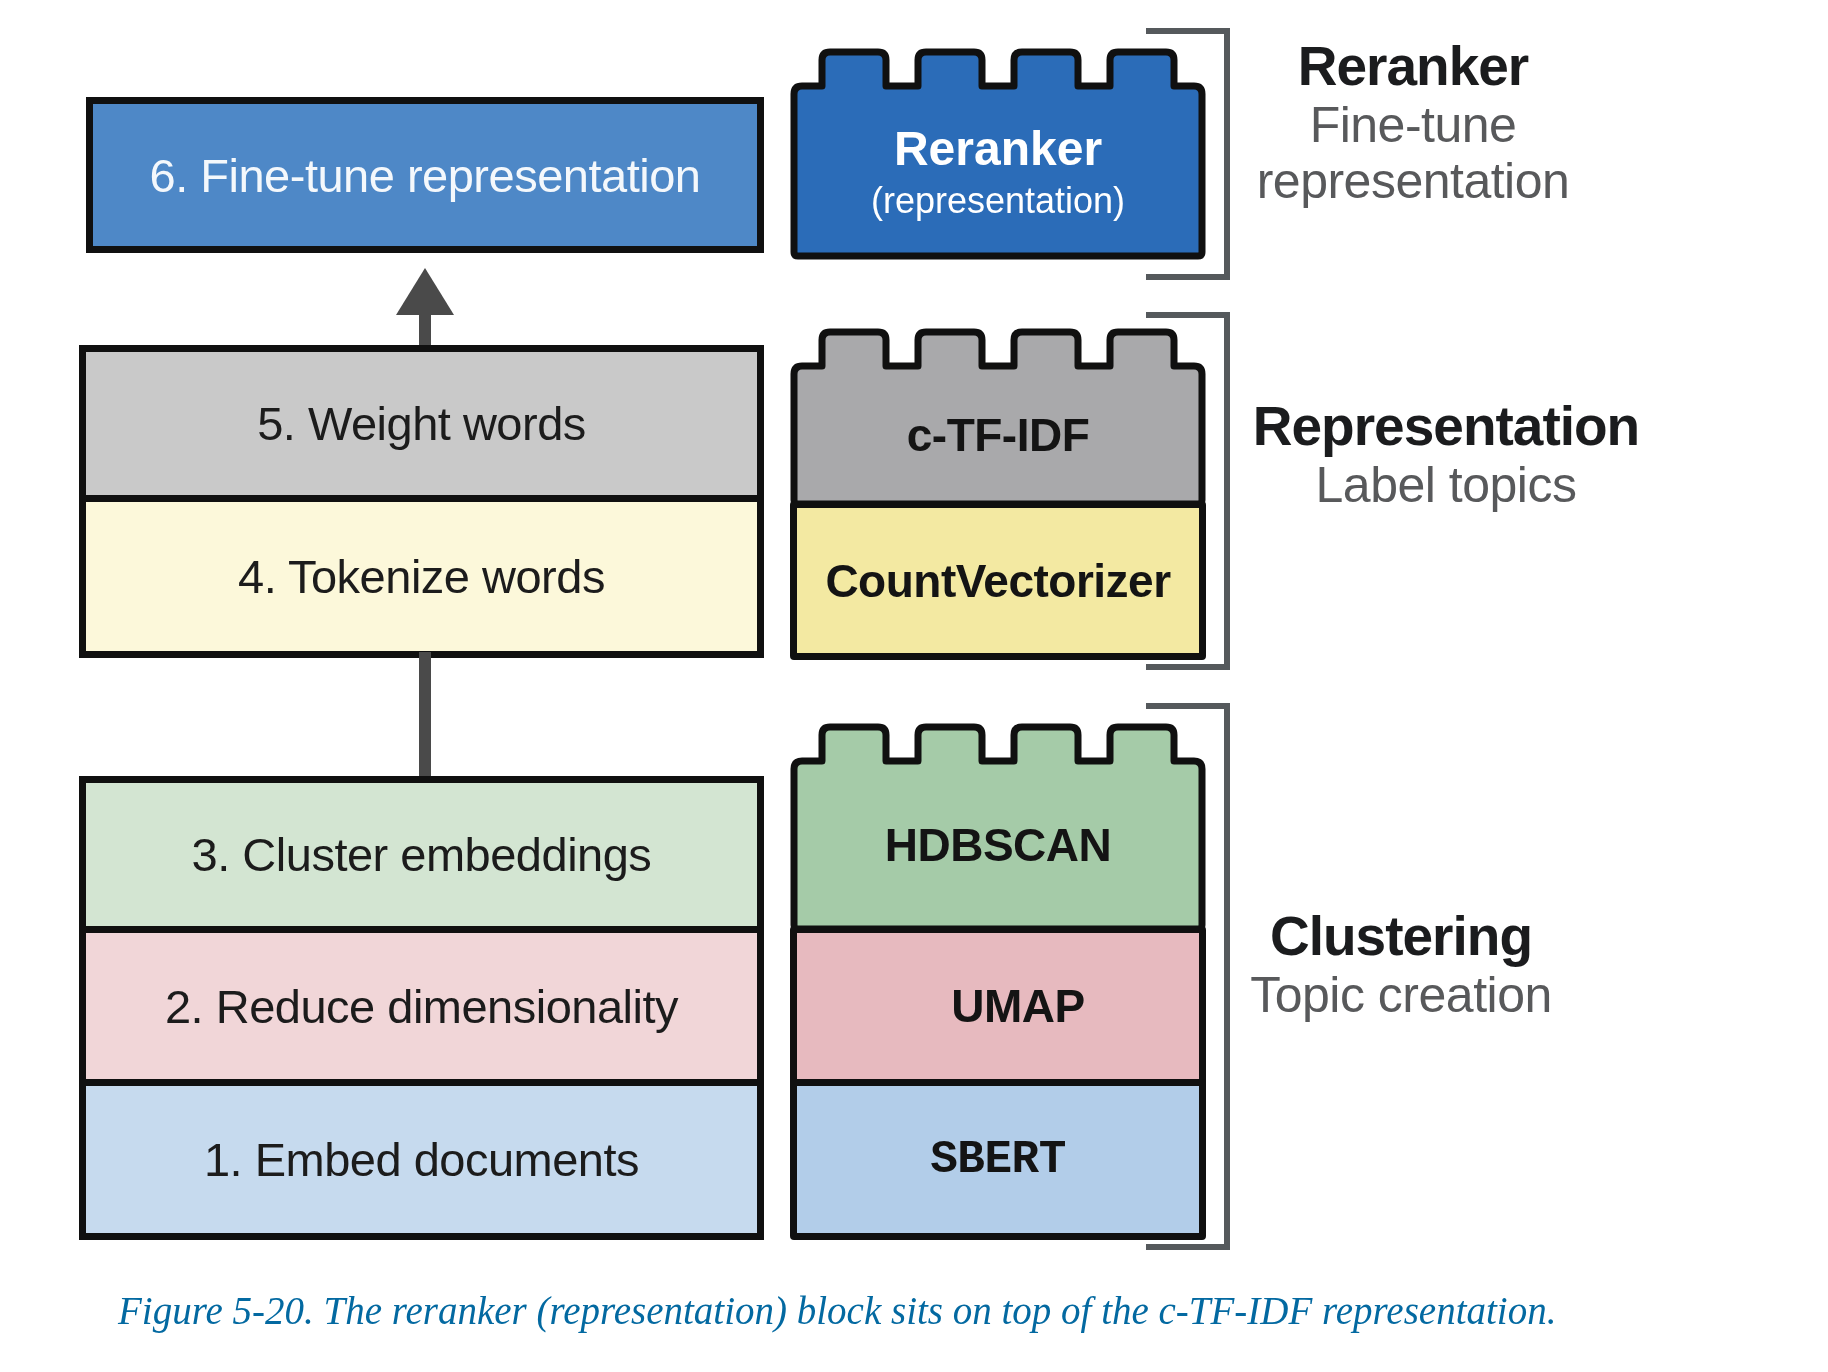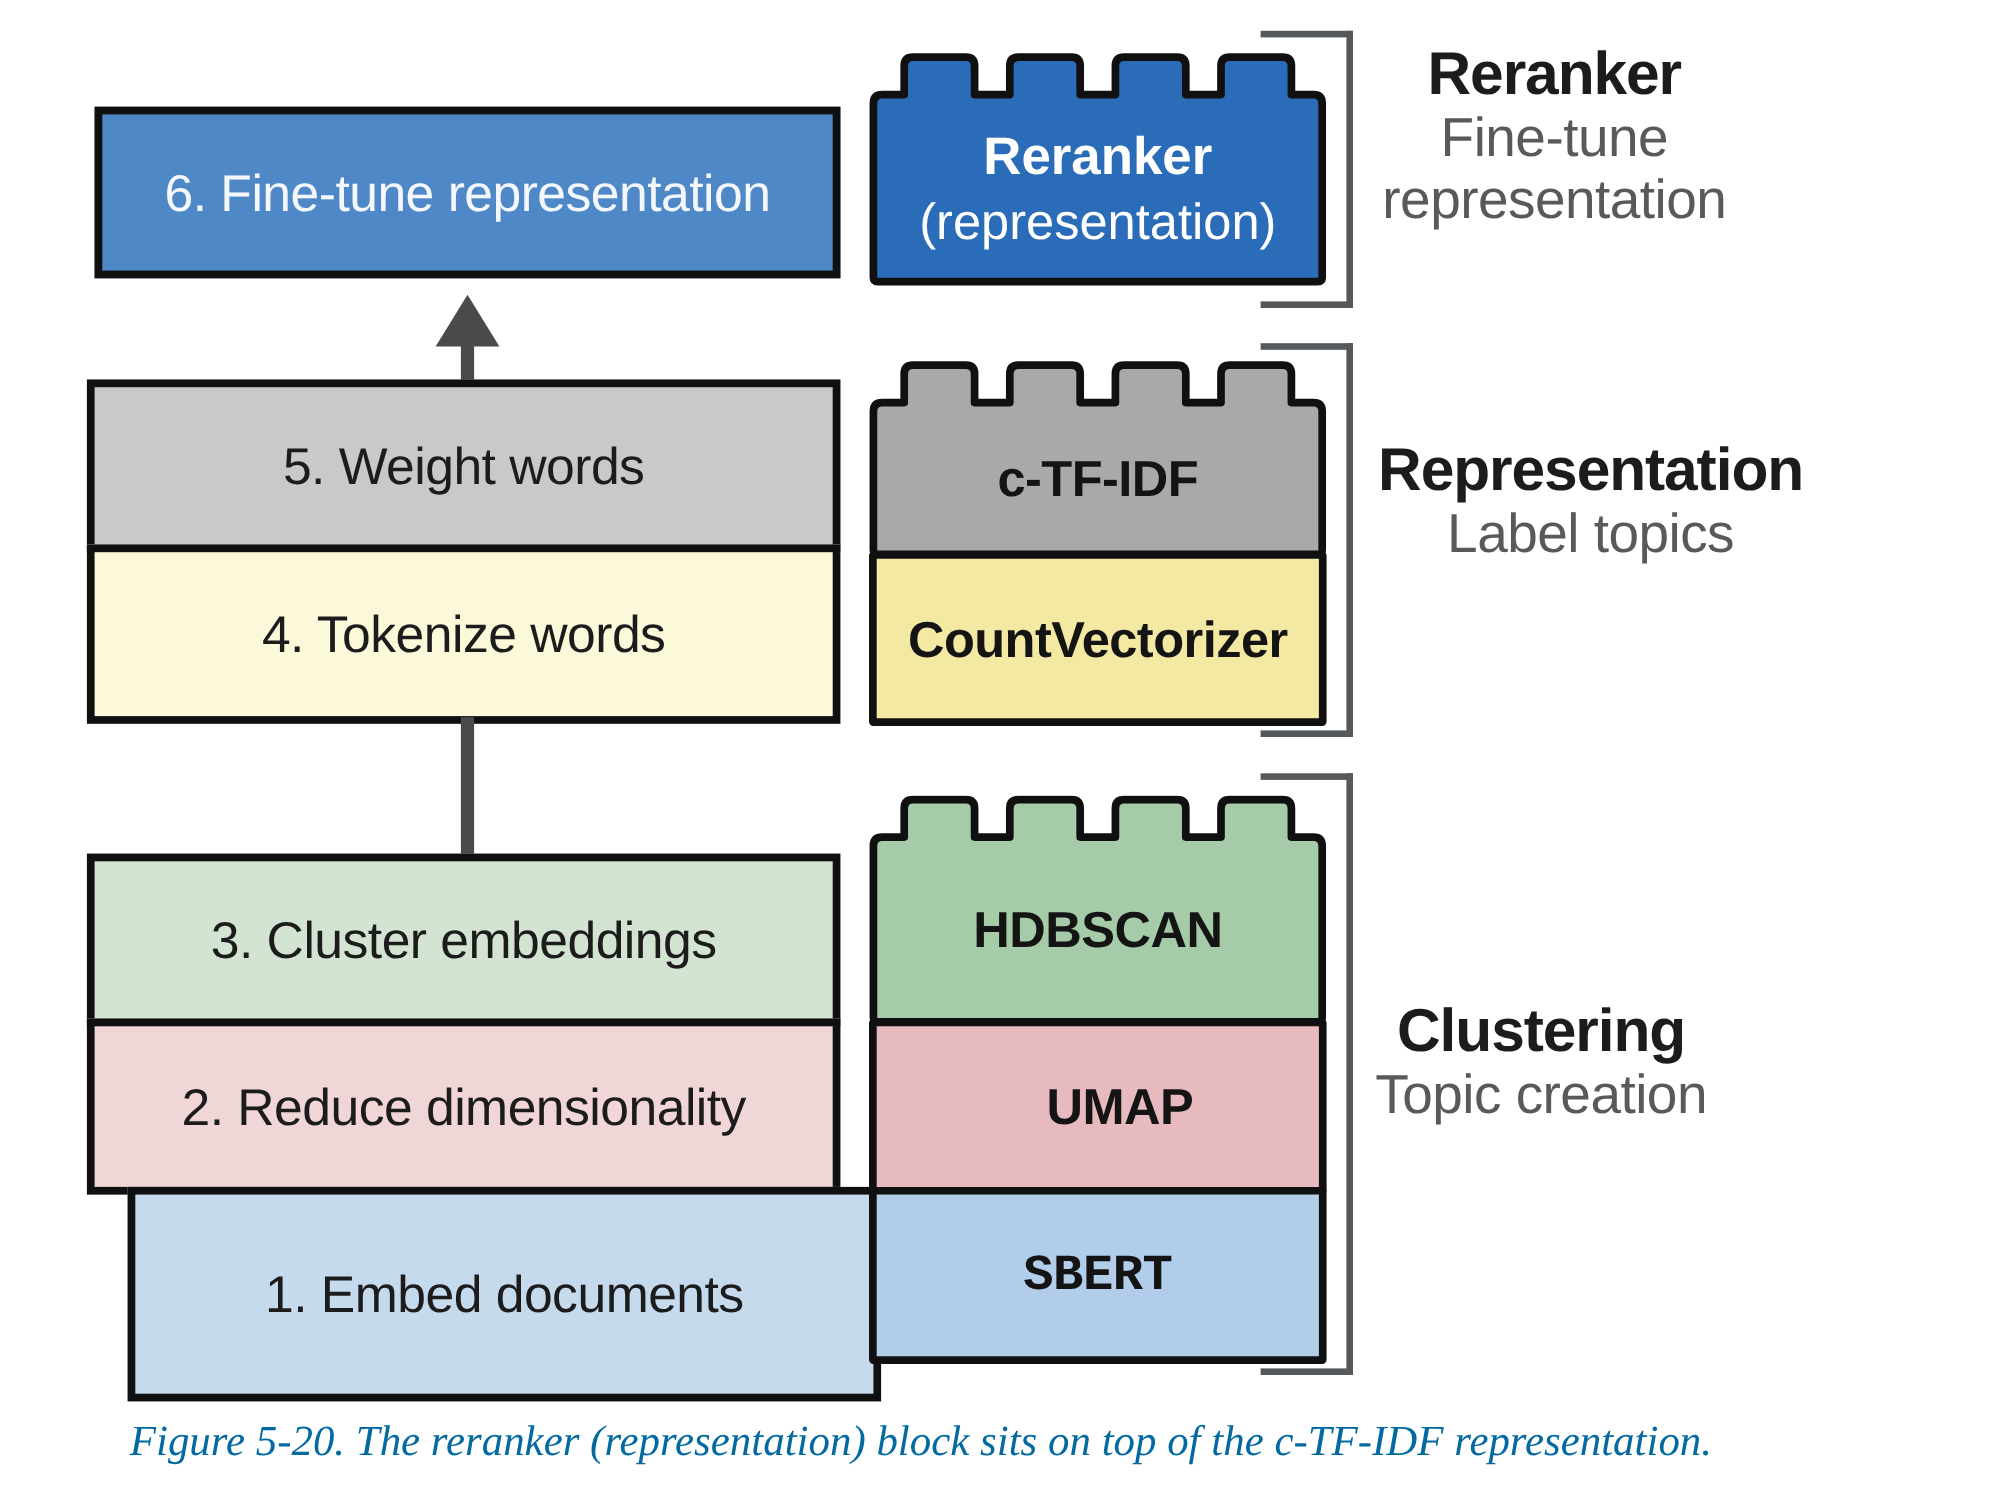--- a/index.html
+++ b/index.html
@@ -26,21 +26,21 @@
     font-size: 47px;
     letter-spacing: -0.5px;
     color: #1c1c1c;
     text-align: center;
   }
   .step-6 { left: 86px;  top: 97px;  width: 678px; height: 156px; background: var(--step6-fill); color: #f4f8fc; }
   .step-5 { left: 79px;  top: 345px; width: 685px; height: 157px; background: var(--step5-fill); }
   .step-4 { left: 79px;  top: 495px; width: 685px; height: 163px; background: var(--step4-fill); }
   .step-3 { left: 79px;  top: 776px; width: 685px; height: 157px; background: var(--step3-fill); }
   .step-2 { left: 79px;  top: 926px; width: 685px; height: 160px; background: var(--step2-fill); }
-  .step-1 { left: 79px;  top: 1079px; width: 685px; height: 195px; background: var(--step1-fill); margin-left: 37px; }
+  .step-1 { left: 79px;  top: 1079px; width: 685px; height: 161px; background: var(--step1-fill); }
 
   
   .arrow-head {
     position: absolute;
     left: 396px; top: 268px;
     width: 0; height: 0;
     border-left: 29px solid transparent;
     border-right: 29px solid transparent;
     border-bottom: 47px solid var(--connector);
   }
@@ -70,21 +70,21 @@
     text-align: center;
     pointer-events: none;
   }
   .brick-title {
     font-size: 46px;
     font-weight: 700;
     color: #141414;
     letter-spacing: -0.5px;
   }
   .brick-reranker-line1 { font-size: 48px; font-weight: 700; color: #ffffff; }
-  .brick-reranker-line2 { font-size: 46px; font-weight: 400; color: #ffffff; margin-top: 4px; }
+  .brick-reranker-line2 { font-size: 36px; font-weight: 400; color: #ffffff; margin-top: 4px; }
   .brick-plain {
     position: absolute;
     box-sizing: border-box;
     border: 7px solid var(--border);
     border-radius: 4px;
     display: flex;
     align-items: center;
     justify-content: center;
     font-size: 46px;
     font-weight: 700;

